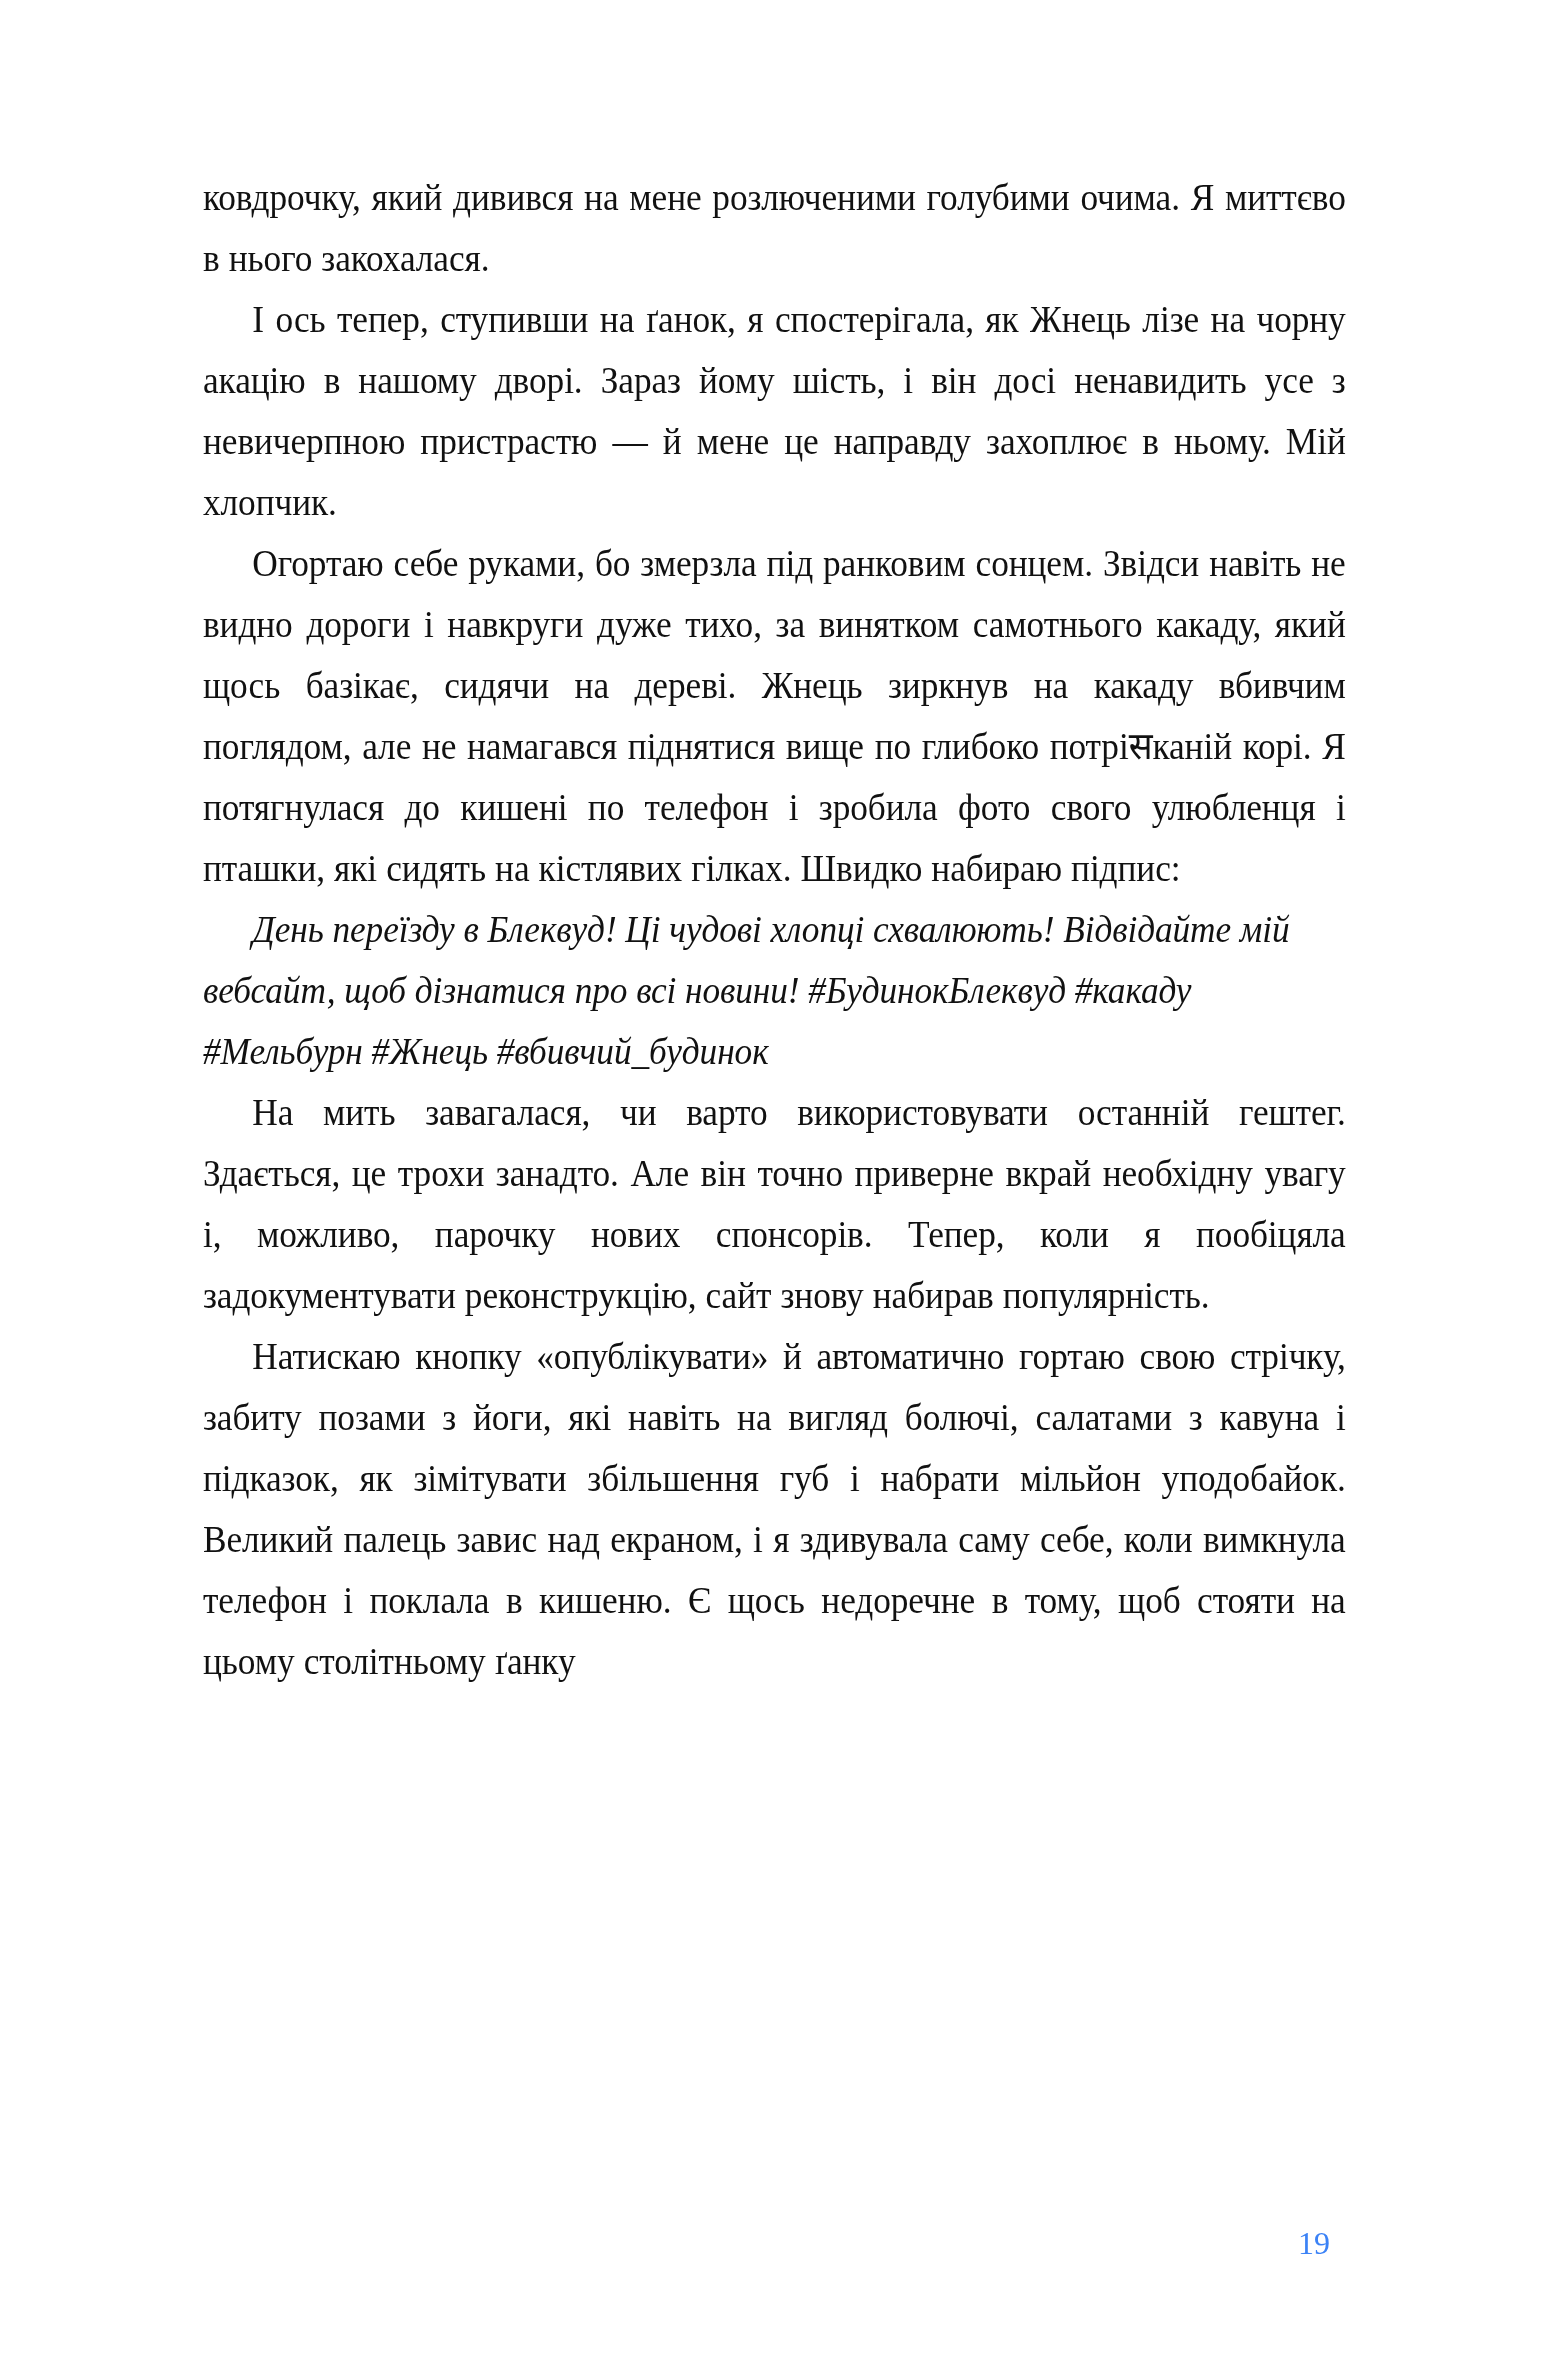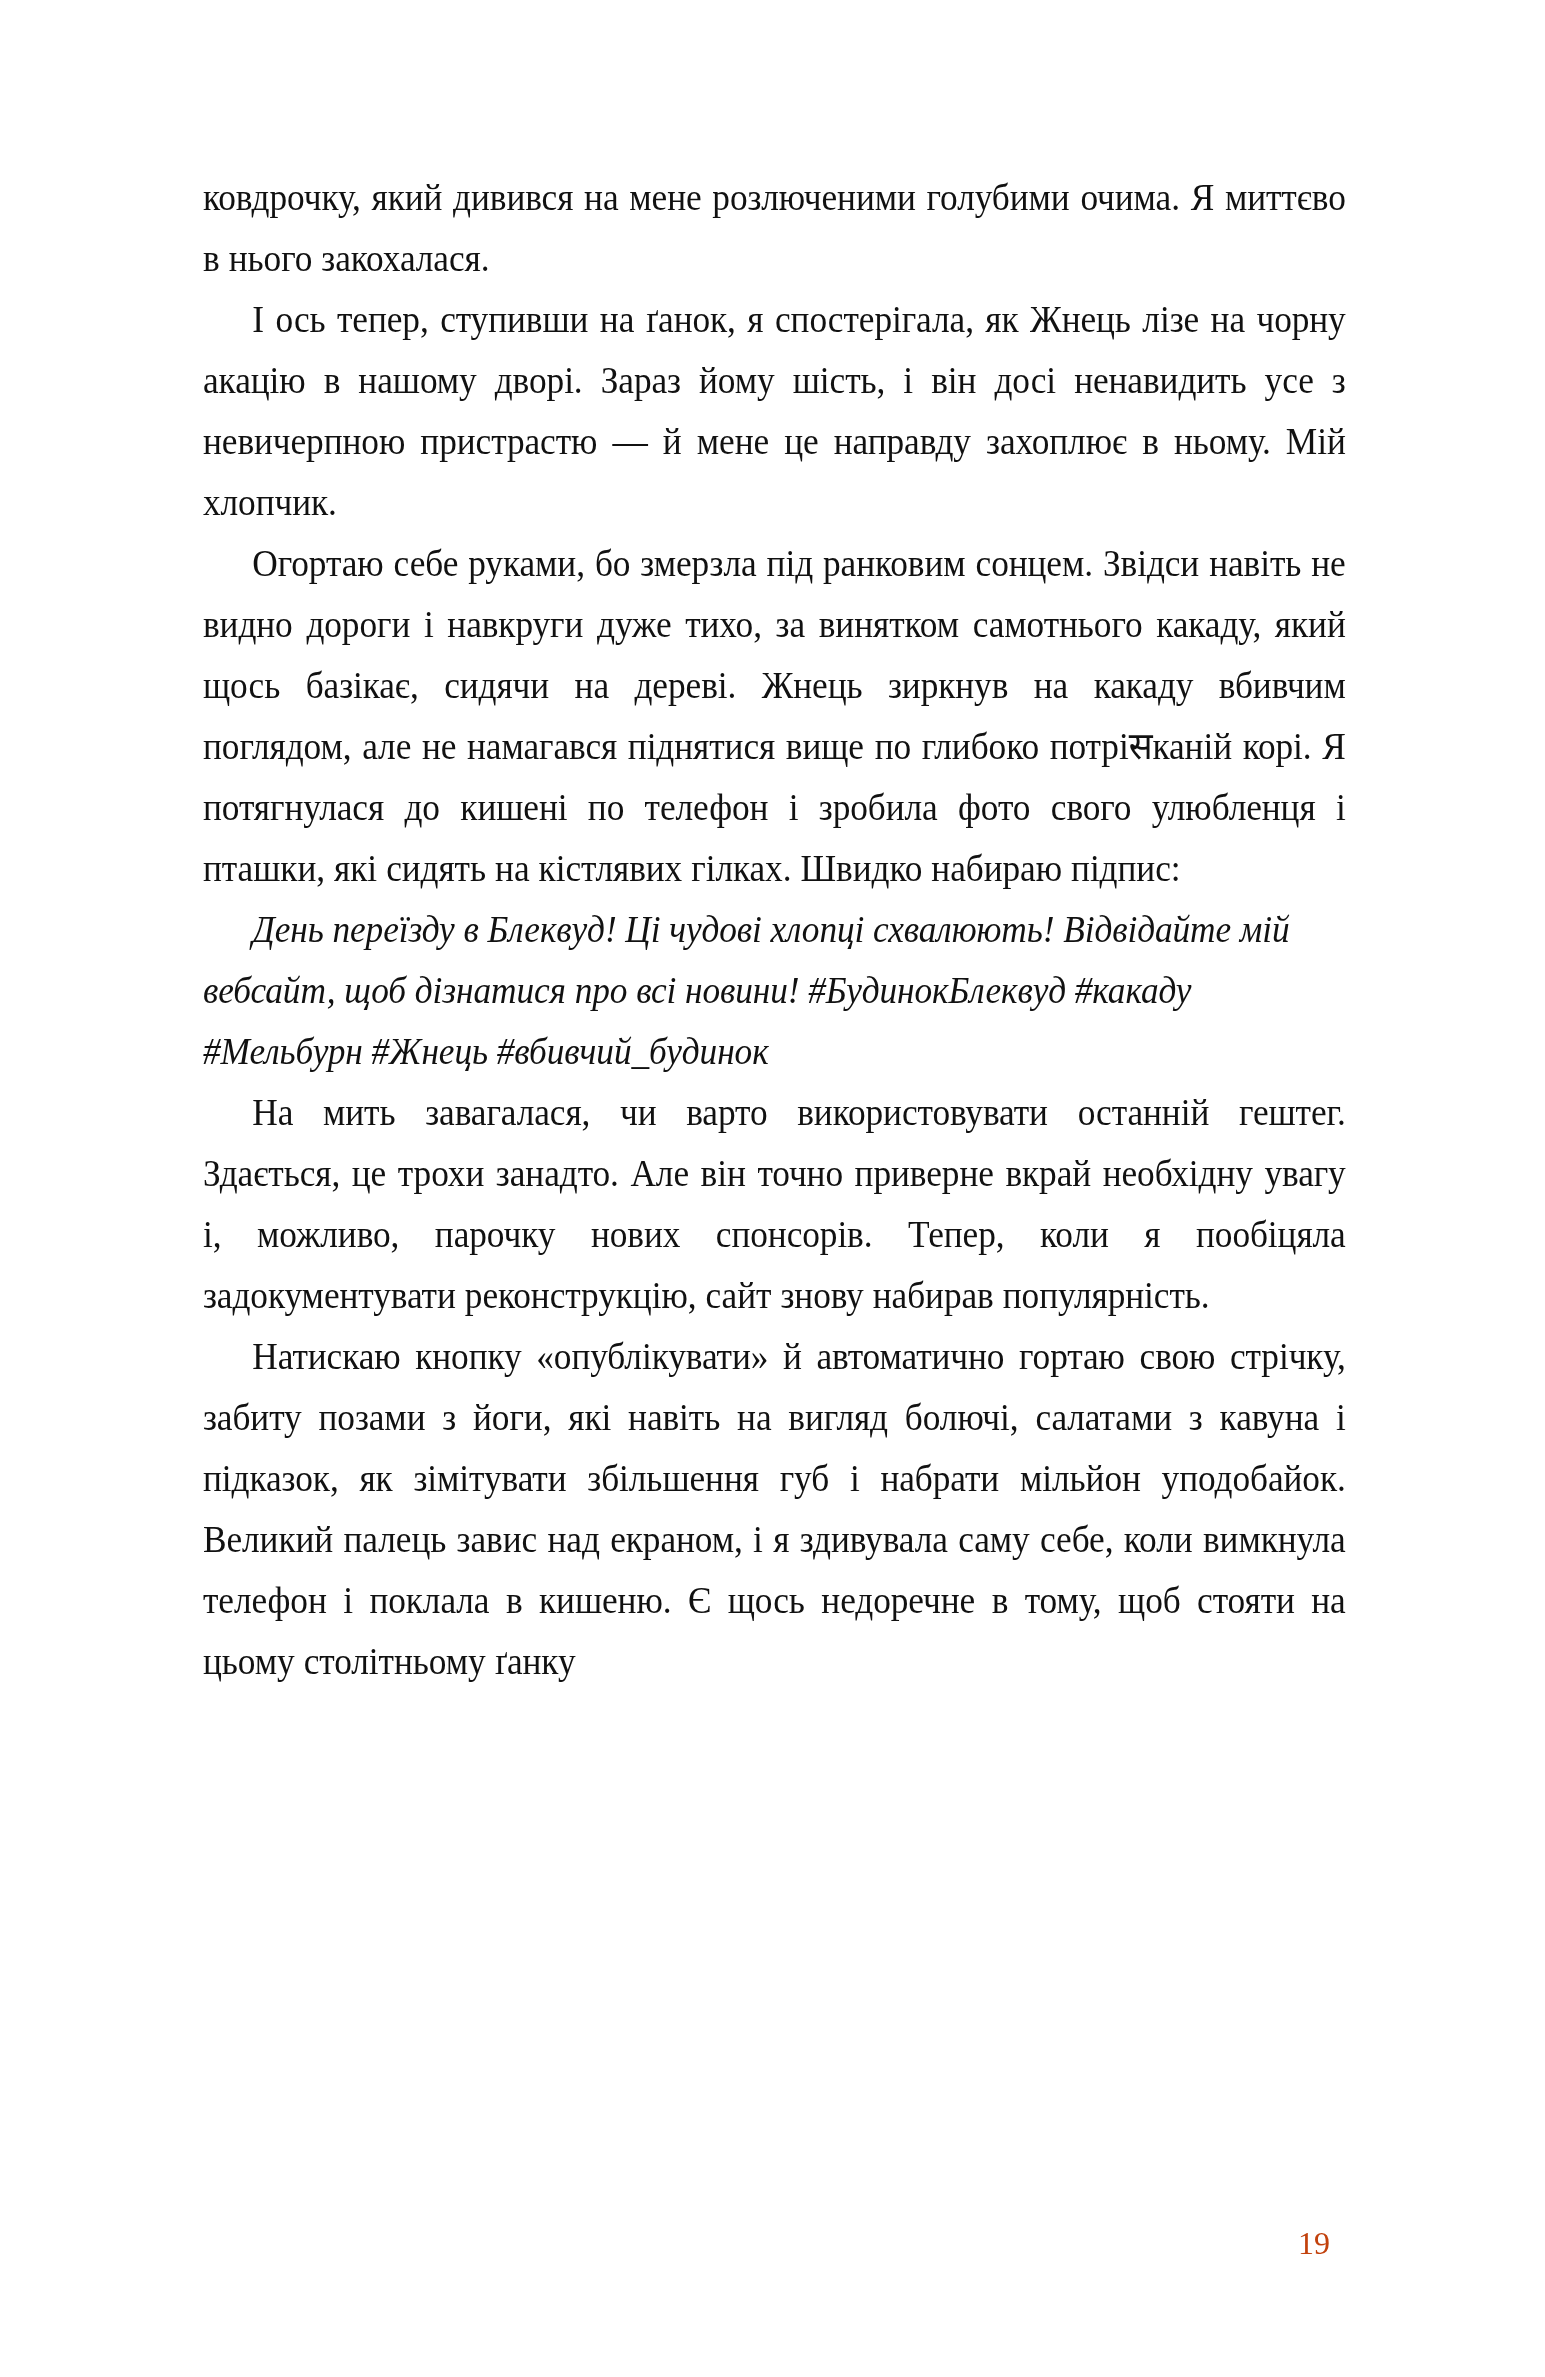--- a/index.html
+++ b/index.html
@@ -65,21 +65,21 @@
     width: 107.5%;
     text-indent: 53px;
   }
 
   .folio {
     position: absolute;
     left: 1298px;
     top: 2224px;
     font-size: 32px;
     line-height: 39px;
-    color: #c2410c;
+    color: #3b82f6;
     font-family: "Liberation Serif", "DejaVu Serif", serif;
   }
 </style>
 </head>
 <body>
 
 <div class="page">
 
   <div class="textblock">
 

